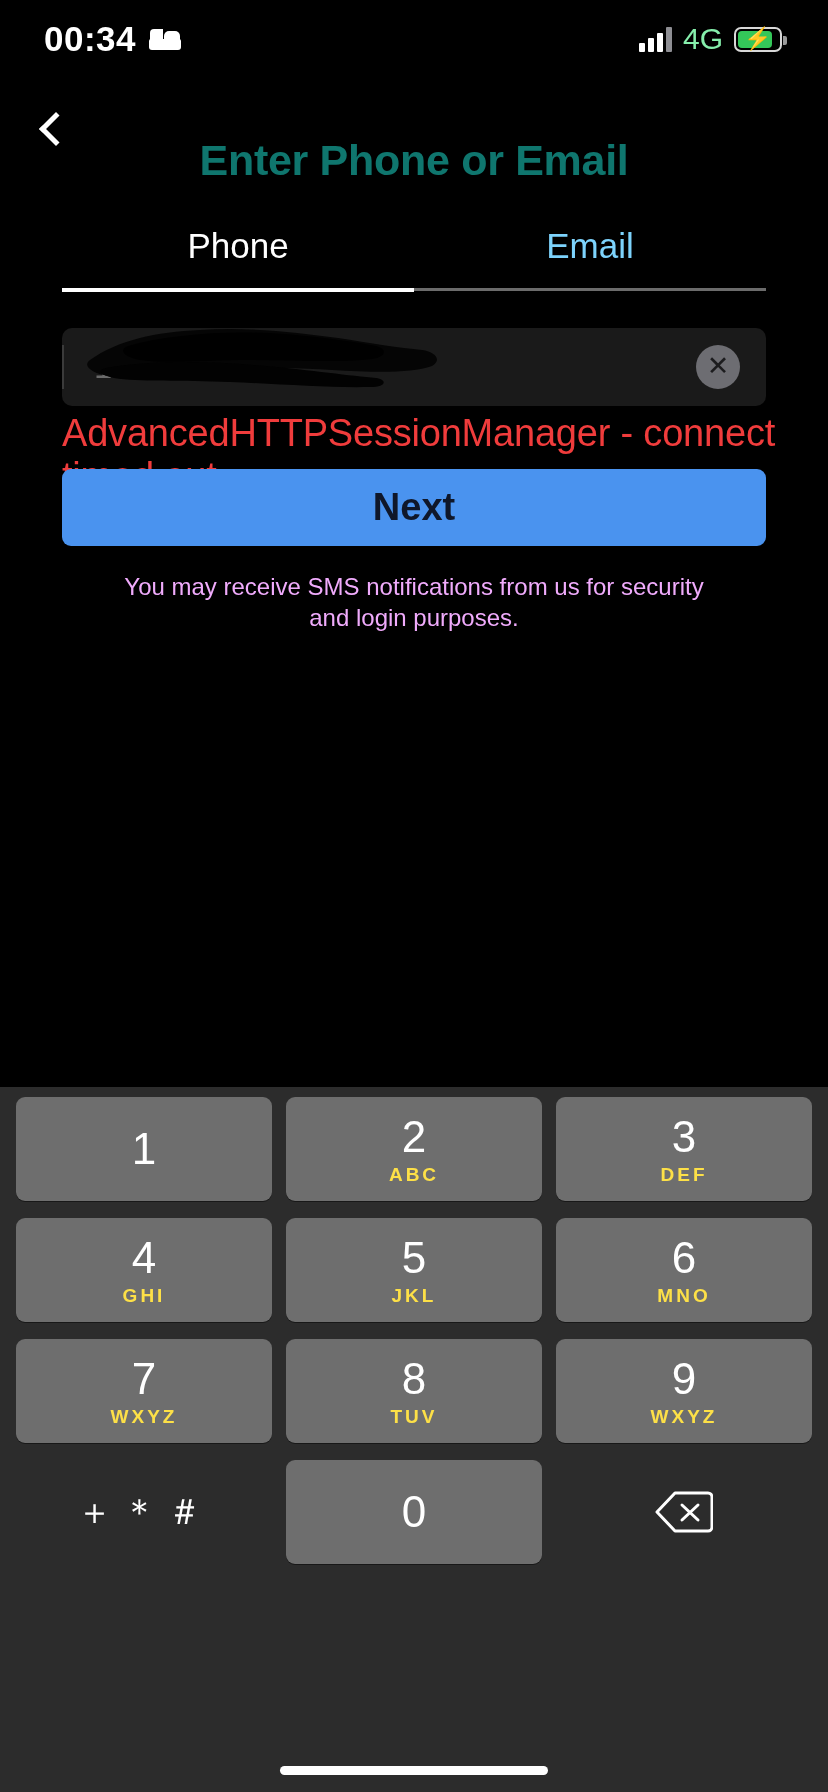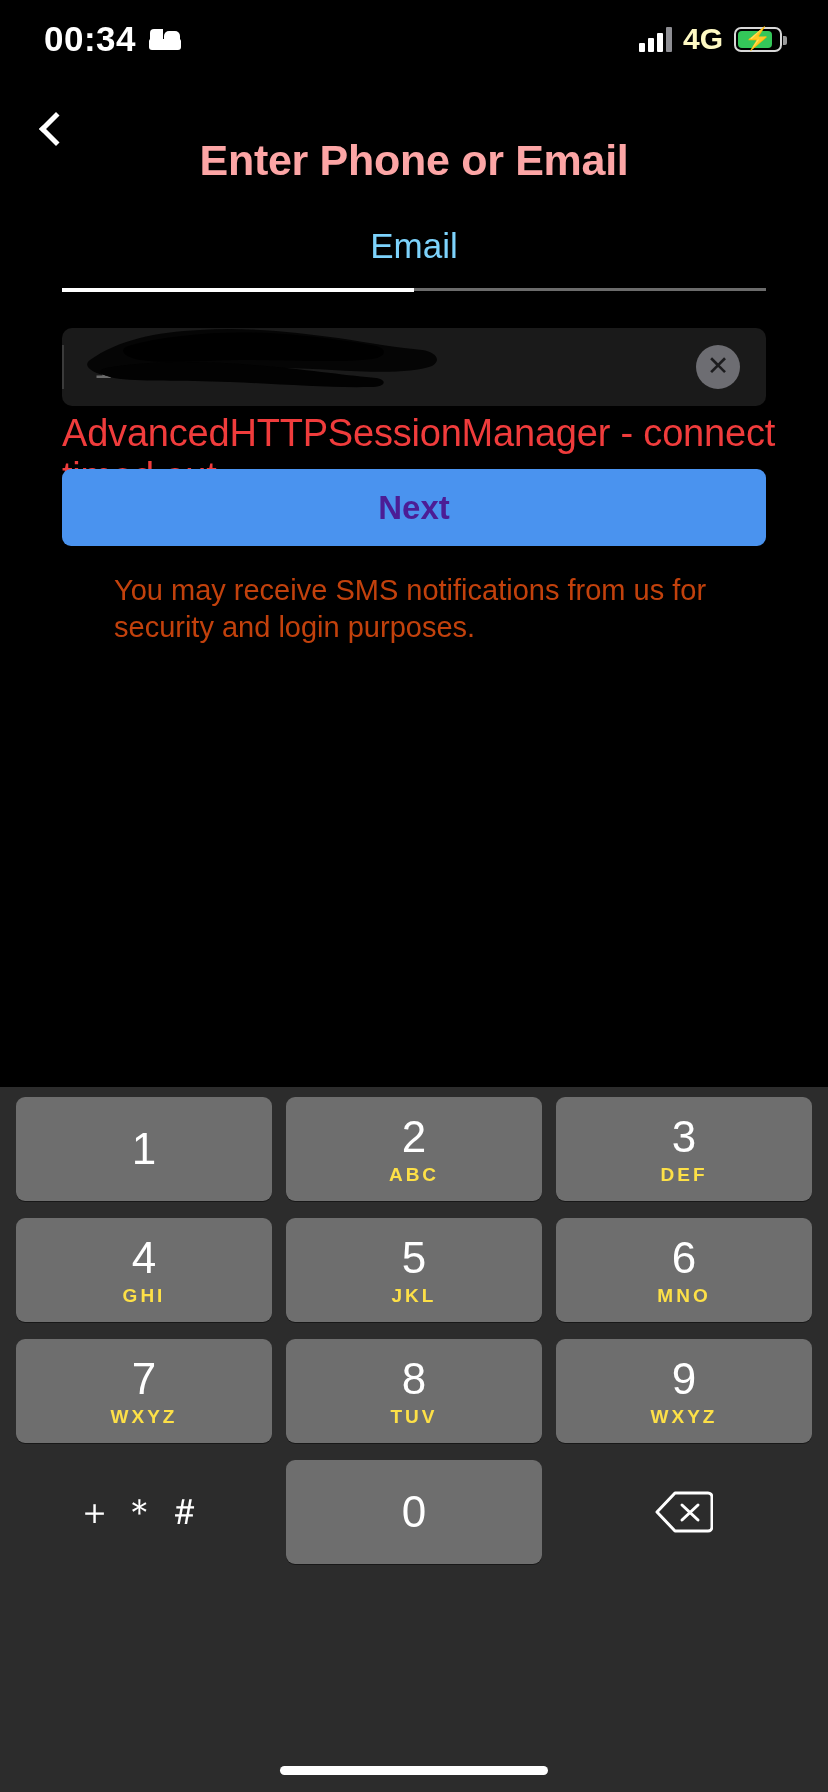--- a/index.html
+++ b/index.html
@@ -24,37 +24,37 @@
                       background:#fff; border-radius:4px 0 0 0; }
   .sb-bed .bed-pill { position:absolute; right:1px; top:2px; width:16px; height:9px;
                       background:#fff; border-radius:5px 5px 0 0; }
   .sb-right { display:flex; align-items:center; gap:11px; }
   .sig { display:flex; align-items:flex-end; gap:3px; height:26px; }
   .sig i { display:block; width:6px; background:#fff; border-radius:1px; }
   .sig i:nth-child(1){ height:9px; }
   .sig i:nth-child(2){ height:14px; }
   .sig i:nth-child(3){ height:19px; }
   .sig i:nth-child(4){ height:25px; background:#8e8e93; }
-  .sb-net { color:#fef9c3; font-size:30px; font-weight:700; letter-spacing:0px; }
+  .sb-net { color:#86efac; font-size:30px; font-weight:400; letter-spacing:0px; }
   .batt { position:relative; width:48px; height:25px; border:2.5px solid #d8d8d8;
           border-radius:7px; }
   .batt .fill { position:absolute; left:2px; top:2px; bottom:2px; width:34px;
                 background:#34c759; border-radius:4px; }
   .batt .cap { position:absolute; right:-7px; top:7px; width:4px; height:9px;
                background:#9a9a9a; border-radius:0 2px 2px 0; }
   .batt .bolt { position:absolute; left:50%; top:50%; transform:translate(-50%,-50%);
                 color:#fff; font-size:22px; line-height:1; }
 
   
   .back-btn { position:absolute; top:98px; left:22px; width:62px; height:62px;
               display:flex; align-items:center; justify-content:center; }
   .chev { width:24px; height:24px; border-left:5px solid #fff; border-bottom:5px solid #fff;
           transform:rotate(45deg); margin-left:6px; }
   .page-title { position:absolute; top:136px; left:0; width:828px; text-align:center;
-                color:#fca5a5; font-size:43px; font-weight:700; letter-spacing:-0.3px; }
+                color:#0f766e; font-size:43px; font-weight:700; letter-spacing:-0.3px; }
 
   
   .tabs { position:absolute; top:226px; left:62px; width:704px; }
   .tabrow { display:flex; }
   .tab { flex:1; text-align:center; font-size:35px; padding-bottom:22px; }
   .tab.active { color:#ffffff; font-weight:500; }
   .tab.inactive { color:#7dd3fc; font-weight:400; }
   .tabline { display:flex; width:100%; }
   .tabline .seg { flex:1; height:3px; background:#6b6b6b; }
   .tabline .seg.active { height:4px; background:#ffffff; }
@@ -75,25 +75,25 @@
                     margin-top:-2px; }
 
   
   .error-msg { position:absolute; top:412px; left:62px; width:740px;
                color:#f03c3c; font-size:38px; font-weight:400; letter-spacing:-0.2px; }
 
   
   .next-btn { position:absolute; top:469px; left:62px; width:704px; height:77px;
               background:#4a93ef; border-radius:9px; display:flex;
               align-items:center; justify-content:center; }
-  .next-btn span { color:#4c1d95; font-size:33px; font-weight:600;text-align:center; }
-
-  
-  .disclaimer { position:absolute; top:572px; left:114px; width:600px; text-align:left;
-                color:#c2410c; font-size:29px; line-height:1.28; }
+  .next-btn span { color:#0f172a; font-size:38px; font-weight:600;text-align:center; }
+
+  
+  .disclaimer { position:absolute; top:572px; left:114px; width:600px; text-align:center;
+                color:#f0abfc; font-size:24px; line-height:1.28; }
 
   
   .keyboard { position:absolute; left:0; bottom:0; width:828px; height:705px;
               background:#2c2c2c; padding:10px 9px 0 9px; }
   .krow { display:flex; height:104px; margin-bottom:17px; }
   .kcell { flex:1; display:flex; align-items:center; justify-content:center; padding:0 7px; }
   .key { width:100%; height:104px; background:#6e6e6e; border-radius:9px;
          display:flex; flex-direction:column; align-items:center; justify-content:center;
          box-shadow:0 1px 0 rgba(0,0,0,0.45); }
   .key .num { color:#fff; font-size:44px; font-weight:400; line-height:1.0; }
@@ -141,20 +141,21 @@
   </div>
 
   <div class="back-btn">
     <span class="chev"></span>
   </div>
 
   <div class="page-title">Enter Phone or Email</div>
 
   <div class="tabs">
     <div class="tabrow">
+      <div class="tab active">Phone</div>
       <div class="tab inactive">Email</div>
     </div>
     <div class="tabline">
       <div class="seg active"></div>
       <div class="seg"></div>
     </div>
   </div>
 
   <div class="input-wrap">
     <div class="divider"></div>

